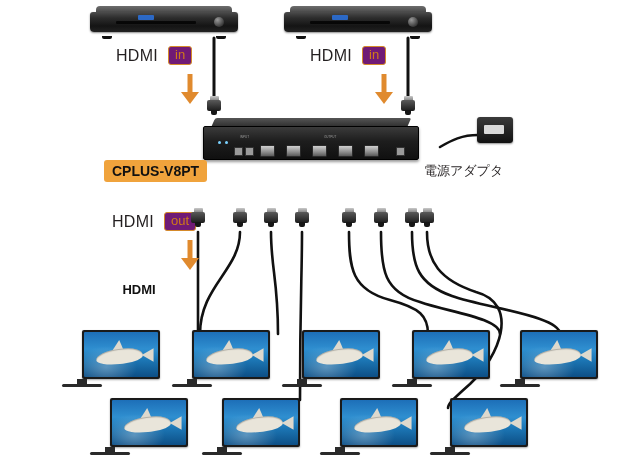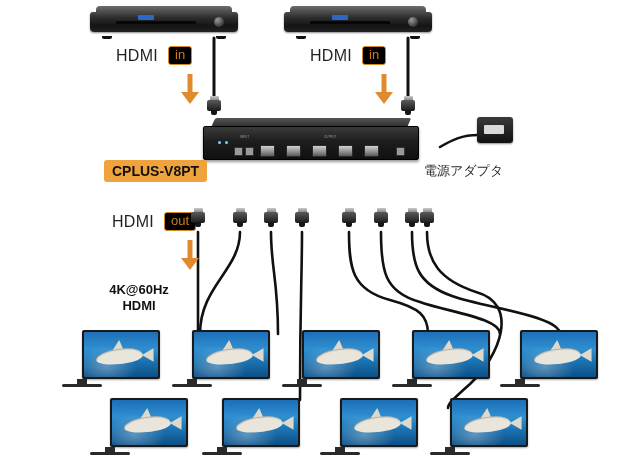--- a/index.html
+++ b/index.html
@@ -43,21 +43,21 @@
   }
 
   
   .lbl-hdmi {
     font-size:16px; color:#231f20; letter-spacing:.3px;
   }
   .tag {
     display:inline-block;
     border:1.5px solid #d58a2a;
     color:#d07b18;
-    background:#000000;
+    background:#701a75;
     border-radius:3px;
     font-size:13px;
     padding:1px 6px 2px 6px;
     line-height:1.1;
   }
   .model-badge {
     background:#f0a33c;
     color:#111;
     font-weight:bold;
     font-size:14px;
@@ -288,21 +288,20 @@
 <div class="abs" style="left:112px; top:212px; display:flex; align-items:center; gap:10px;">
   <span class="lbl-hdmi">HDMI</span>
   <span class="tag">out</span>
 </div>
 <svg class="arrow" style="left:178px; top:238px;" width="24" height="34" xmlns="http://www.w3.org/2000/svg">
   <path d="M12,2 L12,21" stroke="#e08a2e" stroke-width="5" stroke-linecap="butt"></path>
   <path d="M3,20 L21,20 L12,32 Z" fill="#e08a2e"></path>
 </svg>
 
 <div class="abs res-label" style="left:84px; top:282px; width:110px;">
-  <div>4K@60Hz</div>
   <div>HDMI</div>
 </div>
 
 <div class="plug abs" style="left:191px; top:212px;">
     <div class="tip"></div>
     <div class="head"></div>
     <div class="neck"></div>
   </div>
 <div class="plug abs" style="left:233px; top:212px;">
     <div class="tip"></div>

